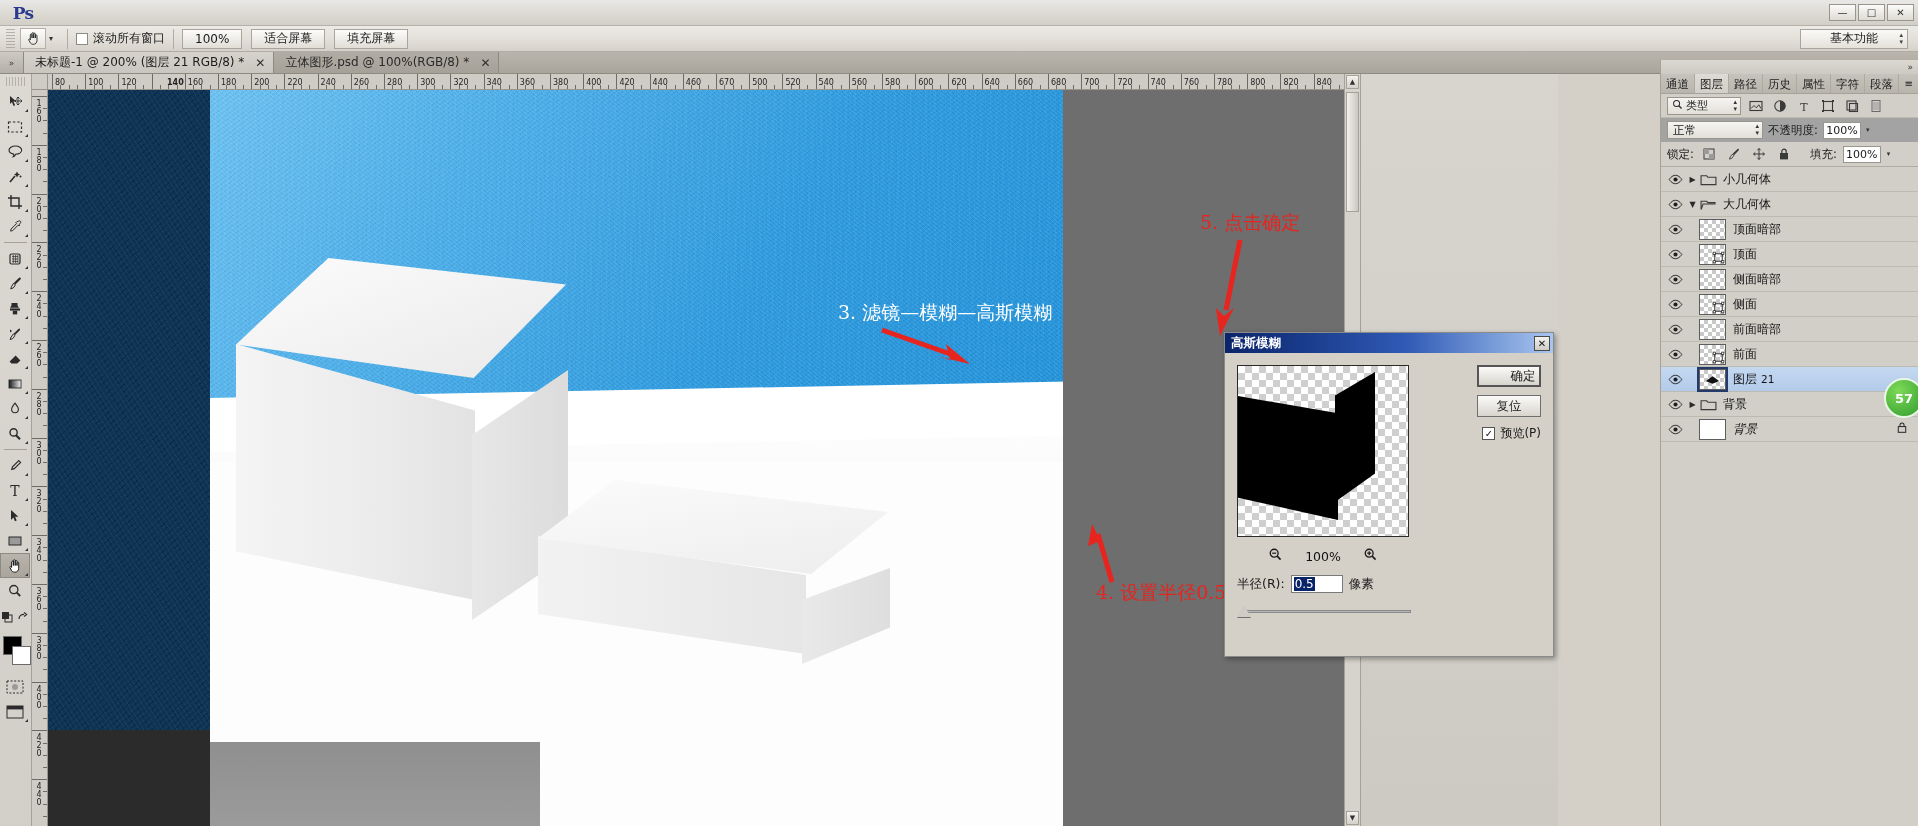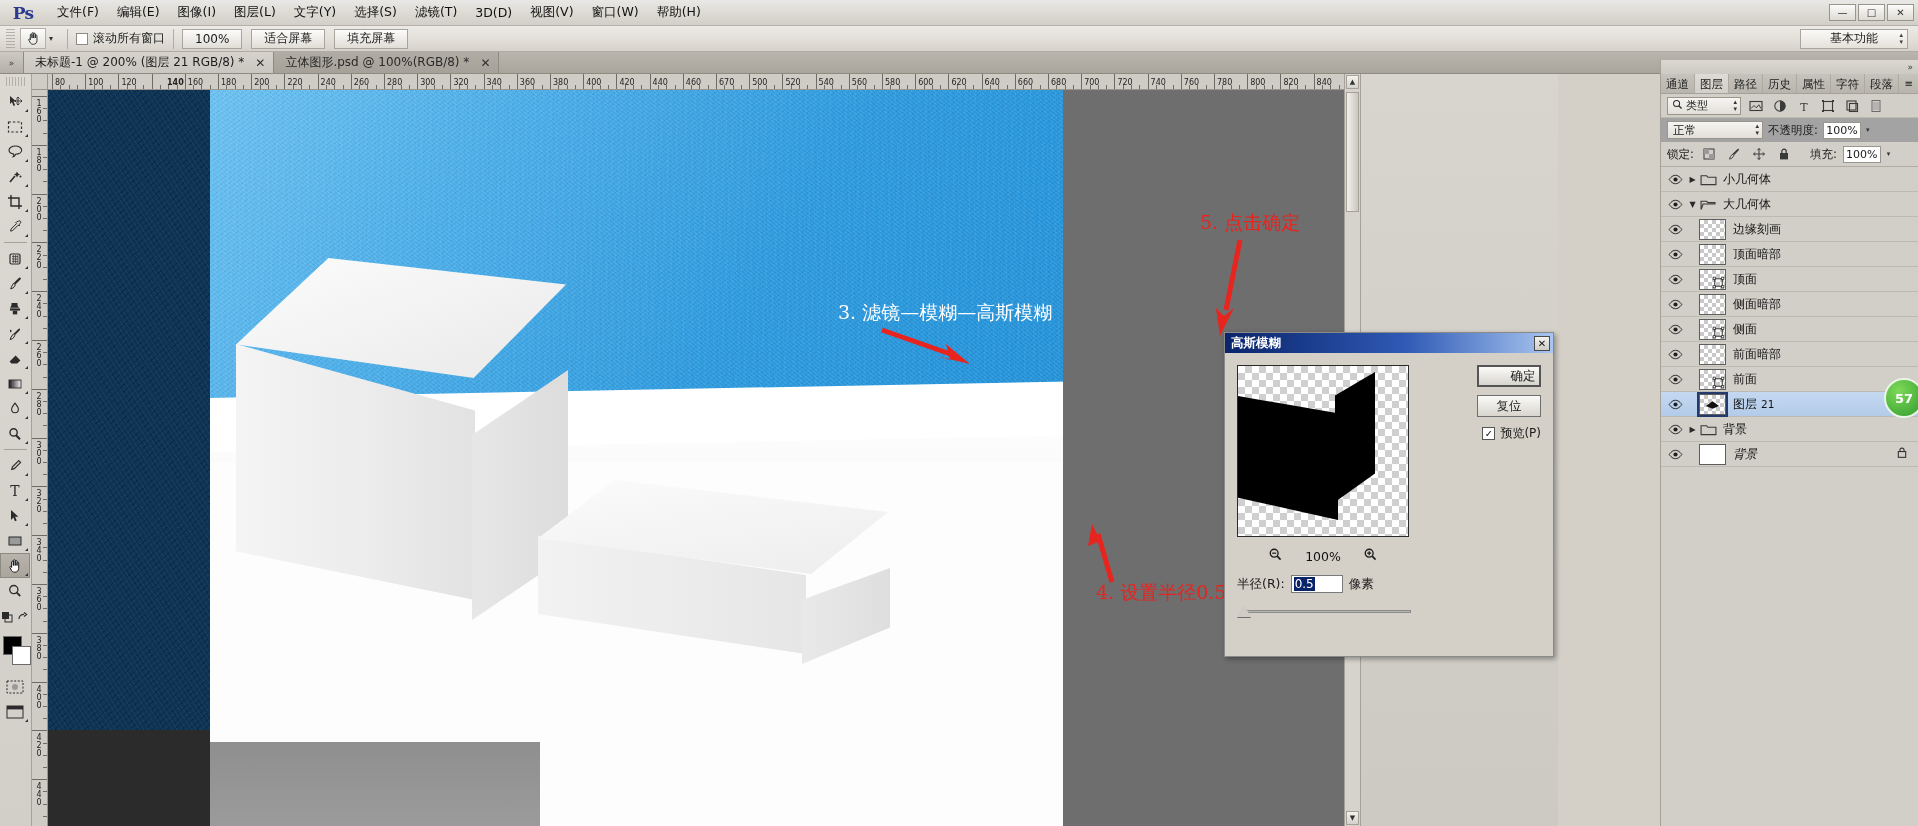--- a/index.html
+++ b/index.html
@@ -374,33 +374,20 @@
   .dlg-chkbox { width:13px; height:13px; border:1px solid #555; background:#fff;
     display:flex; align-items:center; justify-content:center; font-size:10px; color:#111; }
 </style>
 </head>
 <body>
 
 <div id="app">
 
   <div class="menubar">
     <div class="ps-logo">Ps</div>
-    <div class="menu-items">
-      <div class="menu-item">文件(F)</div>
-      <div class="menu-item">编辑(E)</div>
-      <div class="menu-item">图像(I)</div>
-      <div class="menu-item">图层(L)</div>
-      <div class="menu-item">文字(Y)</div>
-      <div class="menu-item">选择(S)</div>
-      <div class="menu-item">滤镜(T)</div>
-      <div class="menu-item">3D(D)</div>
-      <div class="menu-item">视图(V)</div>
-      <div class="menu-item">窗口(W)</div>
-      <div class="menu-item">帮助(H)</div>
-    </div>
     <div class="win-btns">
       <div class="win-btn">—</div>
       <div class="win-btn">□</div>
       <div class="win-btn close">✕</div>
     </div>
   </div>
 
   <div class="optionsbar">
     <div class="opt-grip"></div>
     <div class="opt-tool">
@@ -1185,31 +1172,20 @@
         </span>
         <span class="twisty">▼</span>
         <span class="folder">
           <svg width="17" height="13" viewBox="0 0 18 14">
               <path d="M1 3.5h6L8.4 5H16v1.5H3.2L1 12.5z" fill="none" stroke="#3a3a3a" stroke-width="1.2"></path>
             </svg>
         </span>
         <span class="lname">大几何体</span>
       </div>
 
-      <div class="layer">
-        <span class="eye">
-          <svg width="15" height="11" viewBox="0 0 16 11">
-              <path d="M8 1C4 1 1.3 5.5 1.3 5.5S4 10 8 10s6.7-4.5 6.7-4.5S12 1 8 1z" fill="none" stroke="#1f1f1f" stroke-width="1"></path>
-              <circle cx="8" cy="5.5" r="2.2" fill="#1f1f1f"></circle>
-            </svg>
-        </span>
-        <span style="width:13px"></span>
-        <span class="thumb-chk"></span>
-        <span class="lname">边缘刻画</span>
-      </div>
 
       <div class="layer">
         <span class="eye">
           <svg width="15" height="11" viewBox="0 0 16 11">
               <path d="M8 1C4 1 1.3 5.5 1.3 5.5S4 10 8 10s6.7-4.5 6.7-4.5S12 1 8 1z" fill="none" stroke="#1f1f1f" stroke-width="1"></path>
               <circle cx="8" cy="5.5" r="2.2" fill="#1f1f1f"></circle>
             </svg>
         </span>
         <span style="width:13px"></span>
         <span class="thumb-chk"></span>

